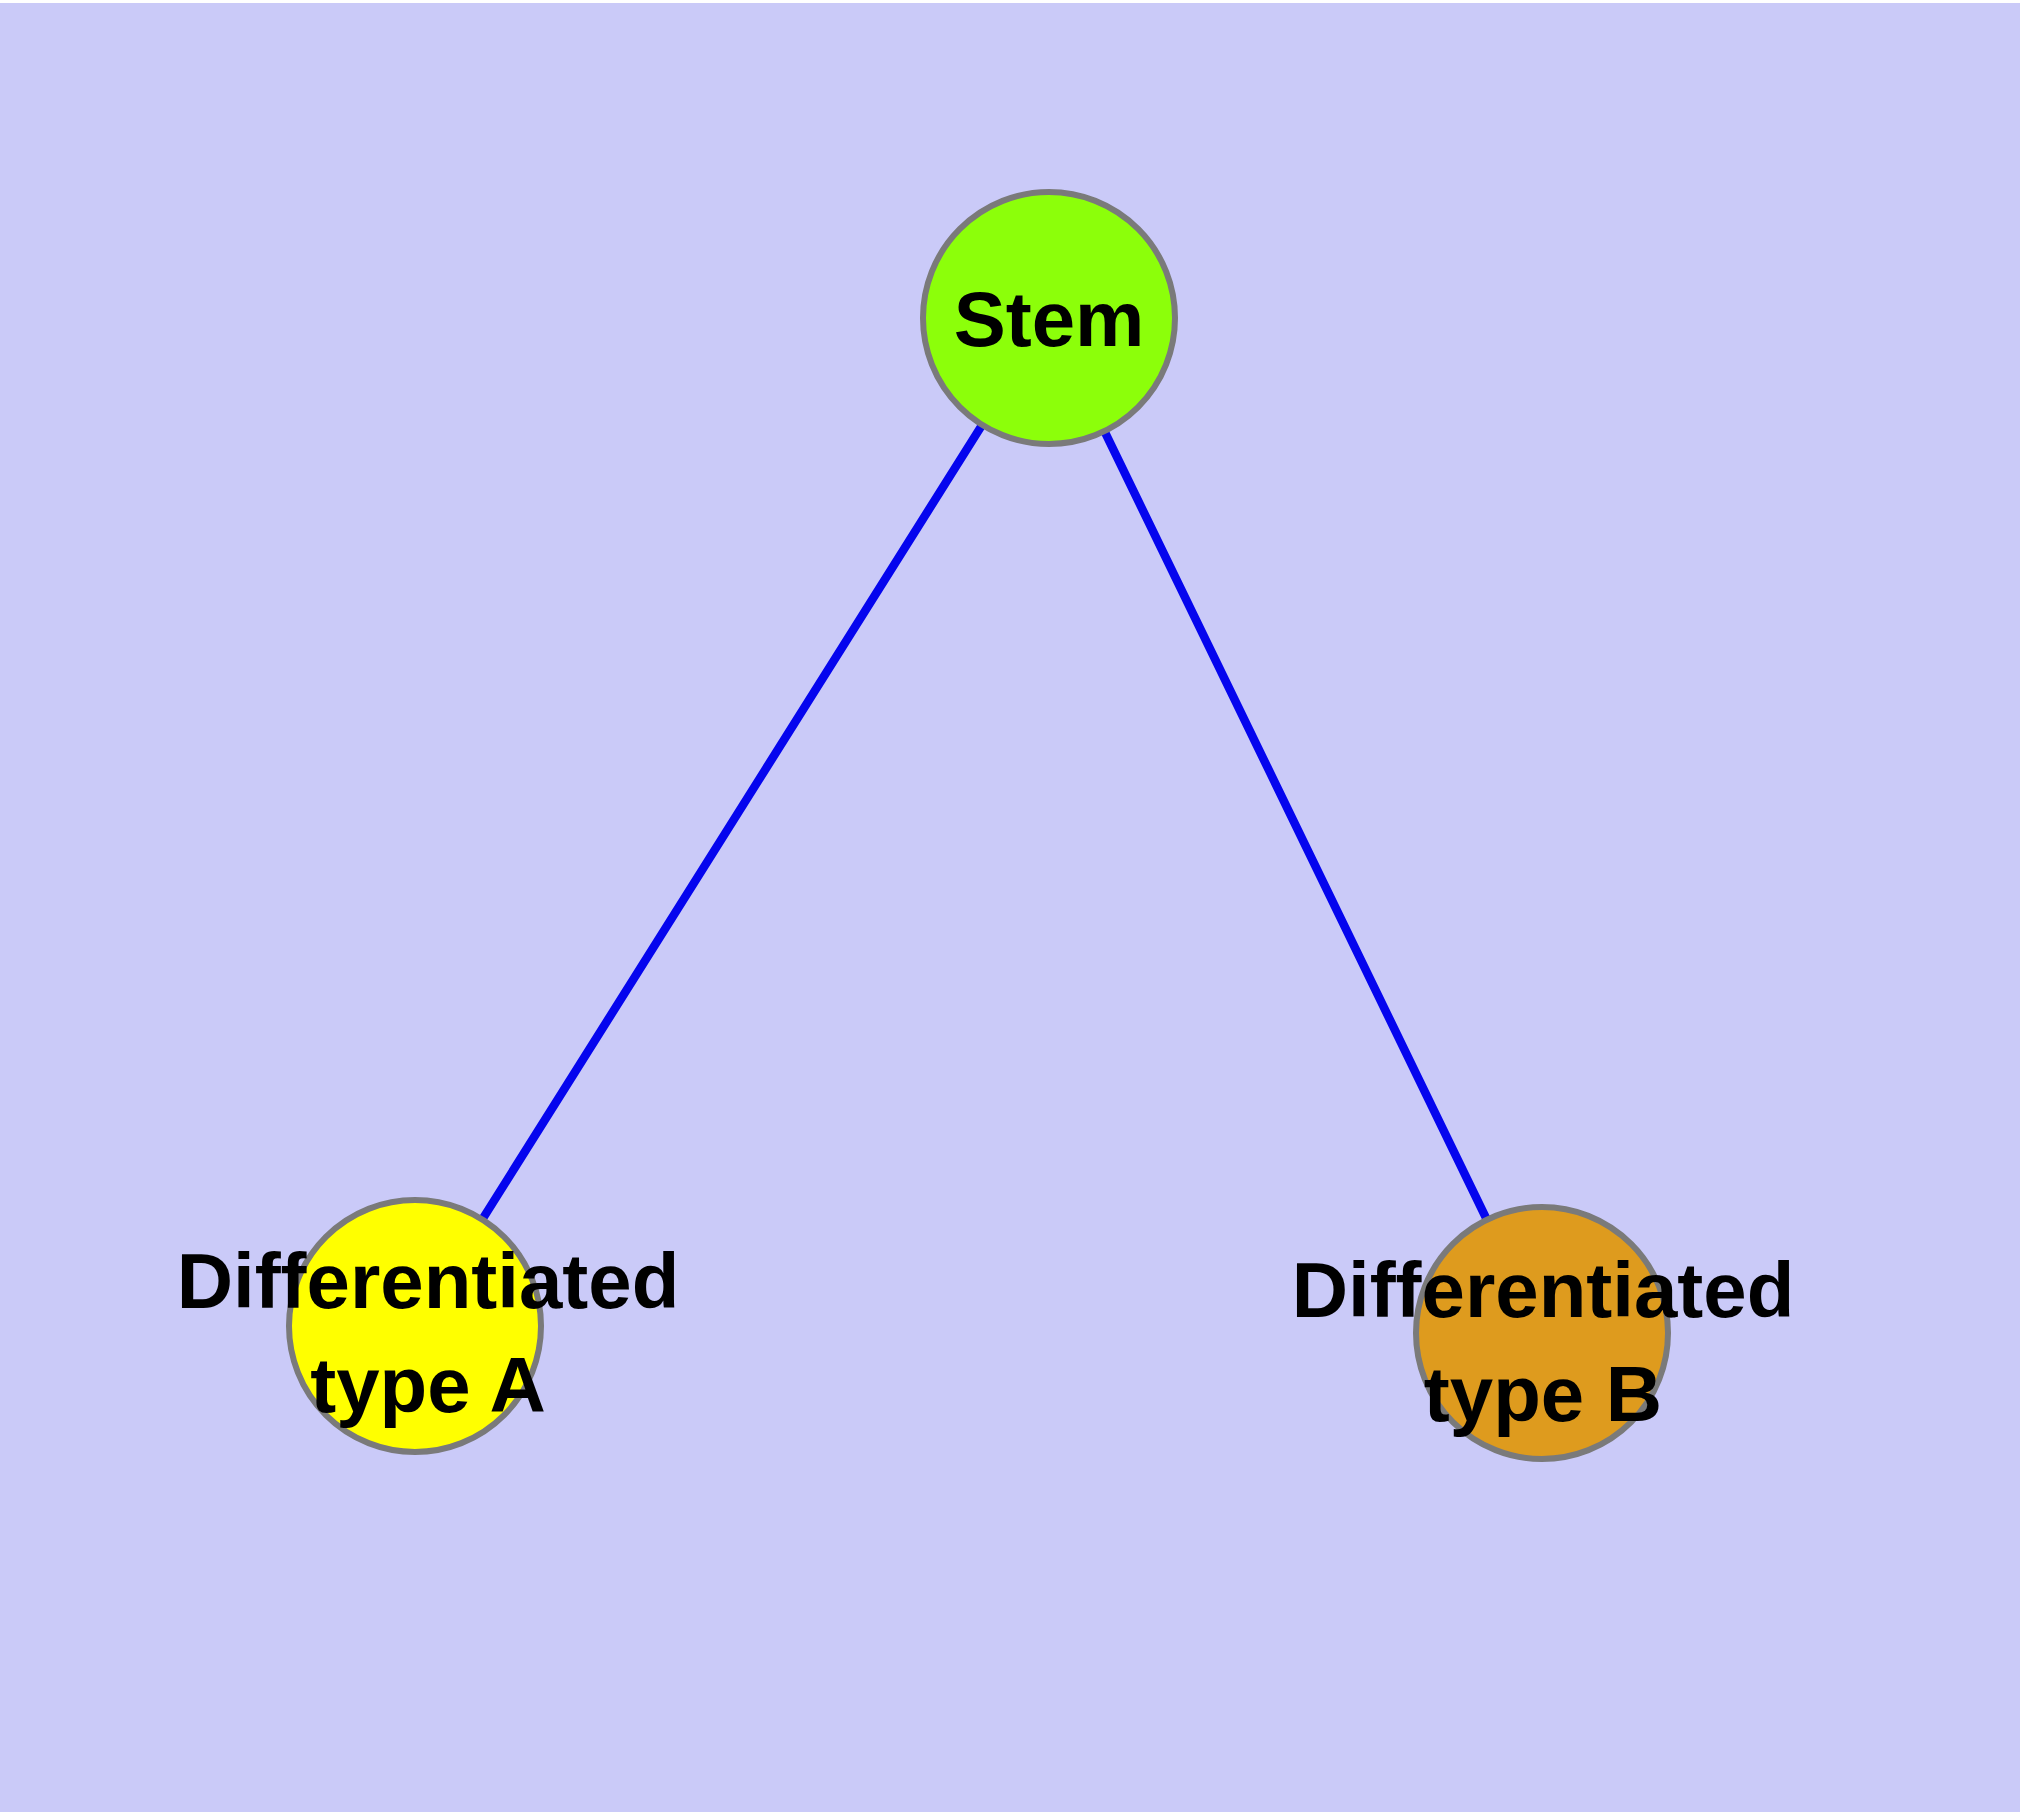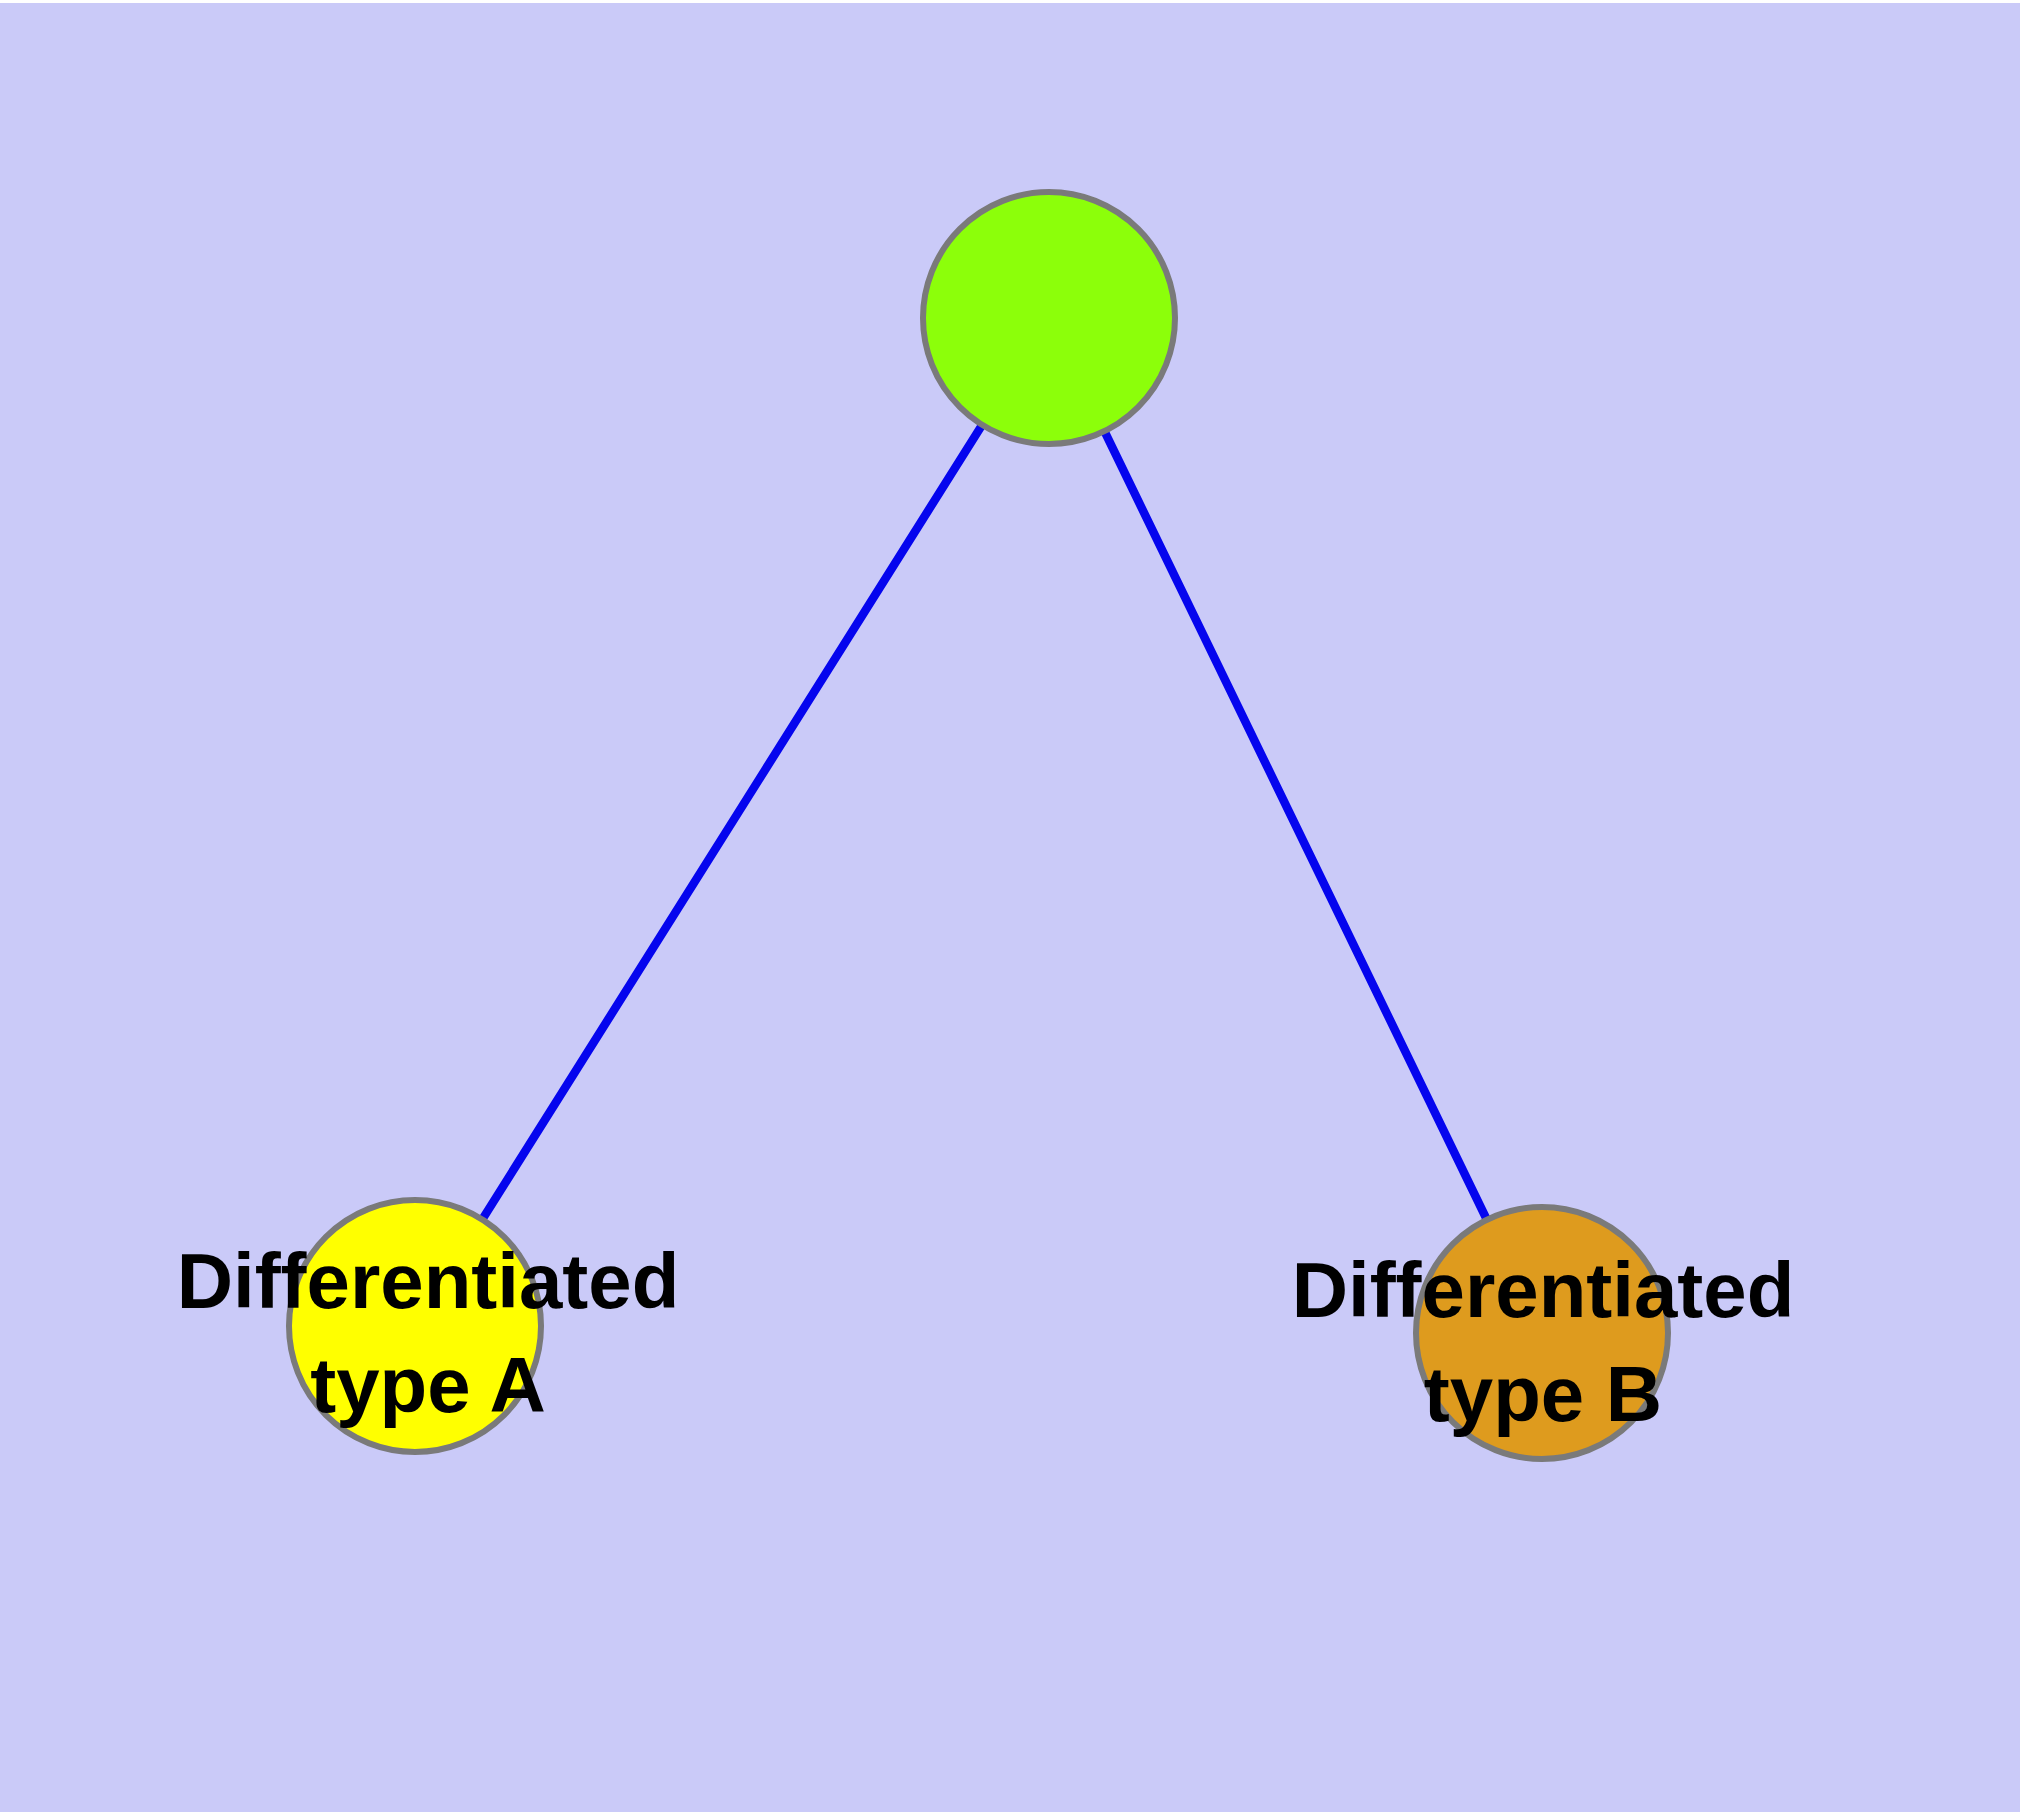--- a/index.html
+++ b/index.html
@@ -65,20 +65,21 @@
   </svg>
 
   <div class="top-strip" style="background-color: rgb(255, 255, 255);"></div>
 
   <div class="node node-stem" style="background-color: rgb(140, 255, 10); border-color: rgb(122, 122, 122);"></div>
 
   <div class="node node-a" style="background-color: rgb(255, 255, 0); border-color: rgb(122, 122, 122);"></div>
 
   <div class="node node-b" style="background-color: rgb(222, 155, 30); border-color: rgb(122, 122, 122);"></div>
 
+  <div class="label label-stem" style="color: rgb(0, 0, 0);">Stem</div>
 
   <div class="label label-a" style="color: rgb(0, 0, 0);">Differentiated
 type A</div>
 
   <div class="label label-b" style="color: rgb(0, 0, 0);">Differentiated
 type B</div>
 
 </div>
 
 

